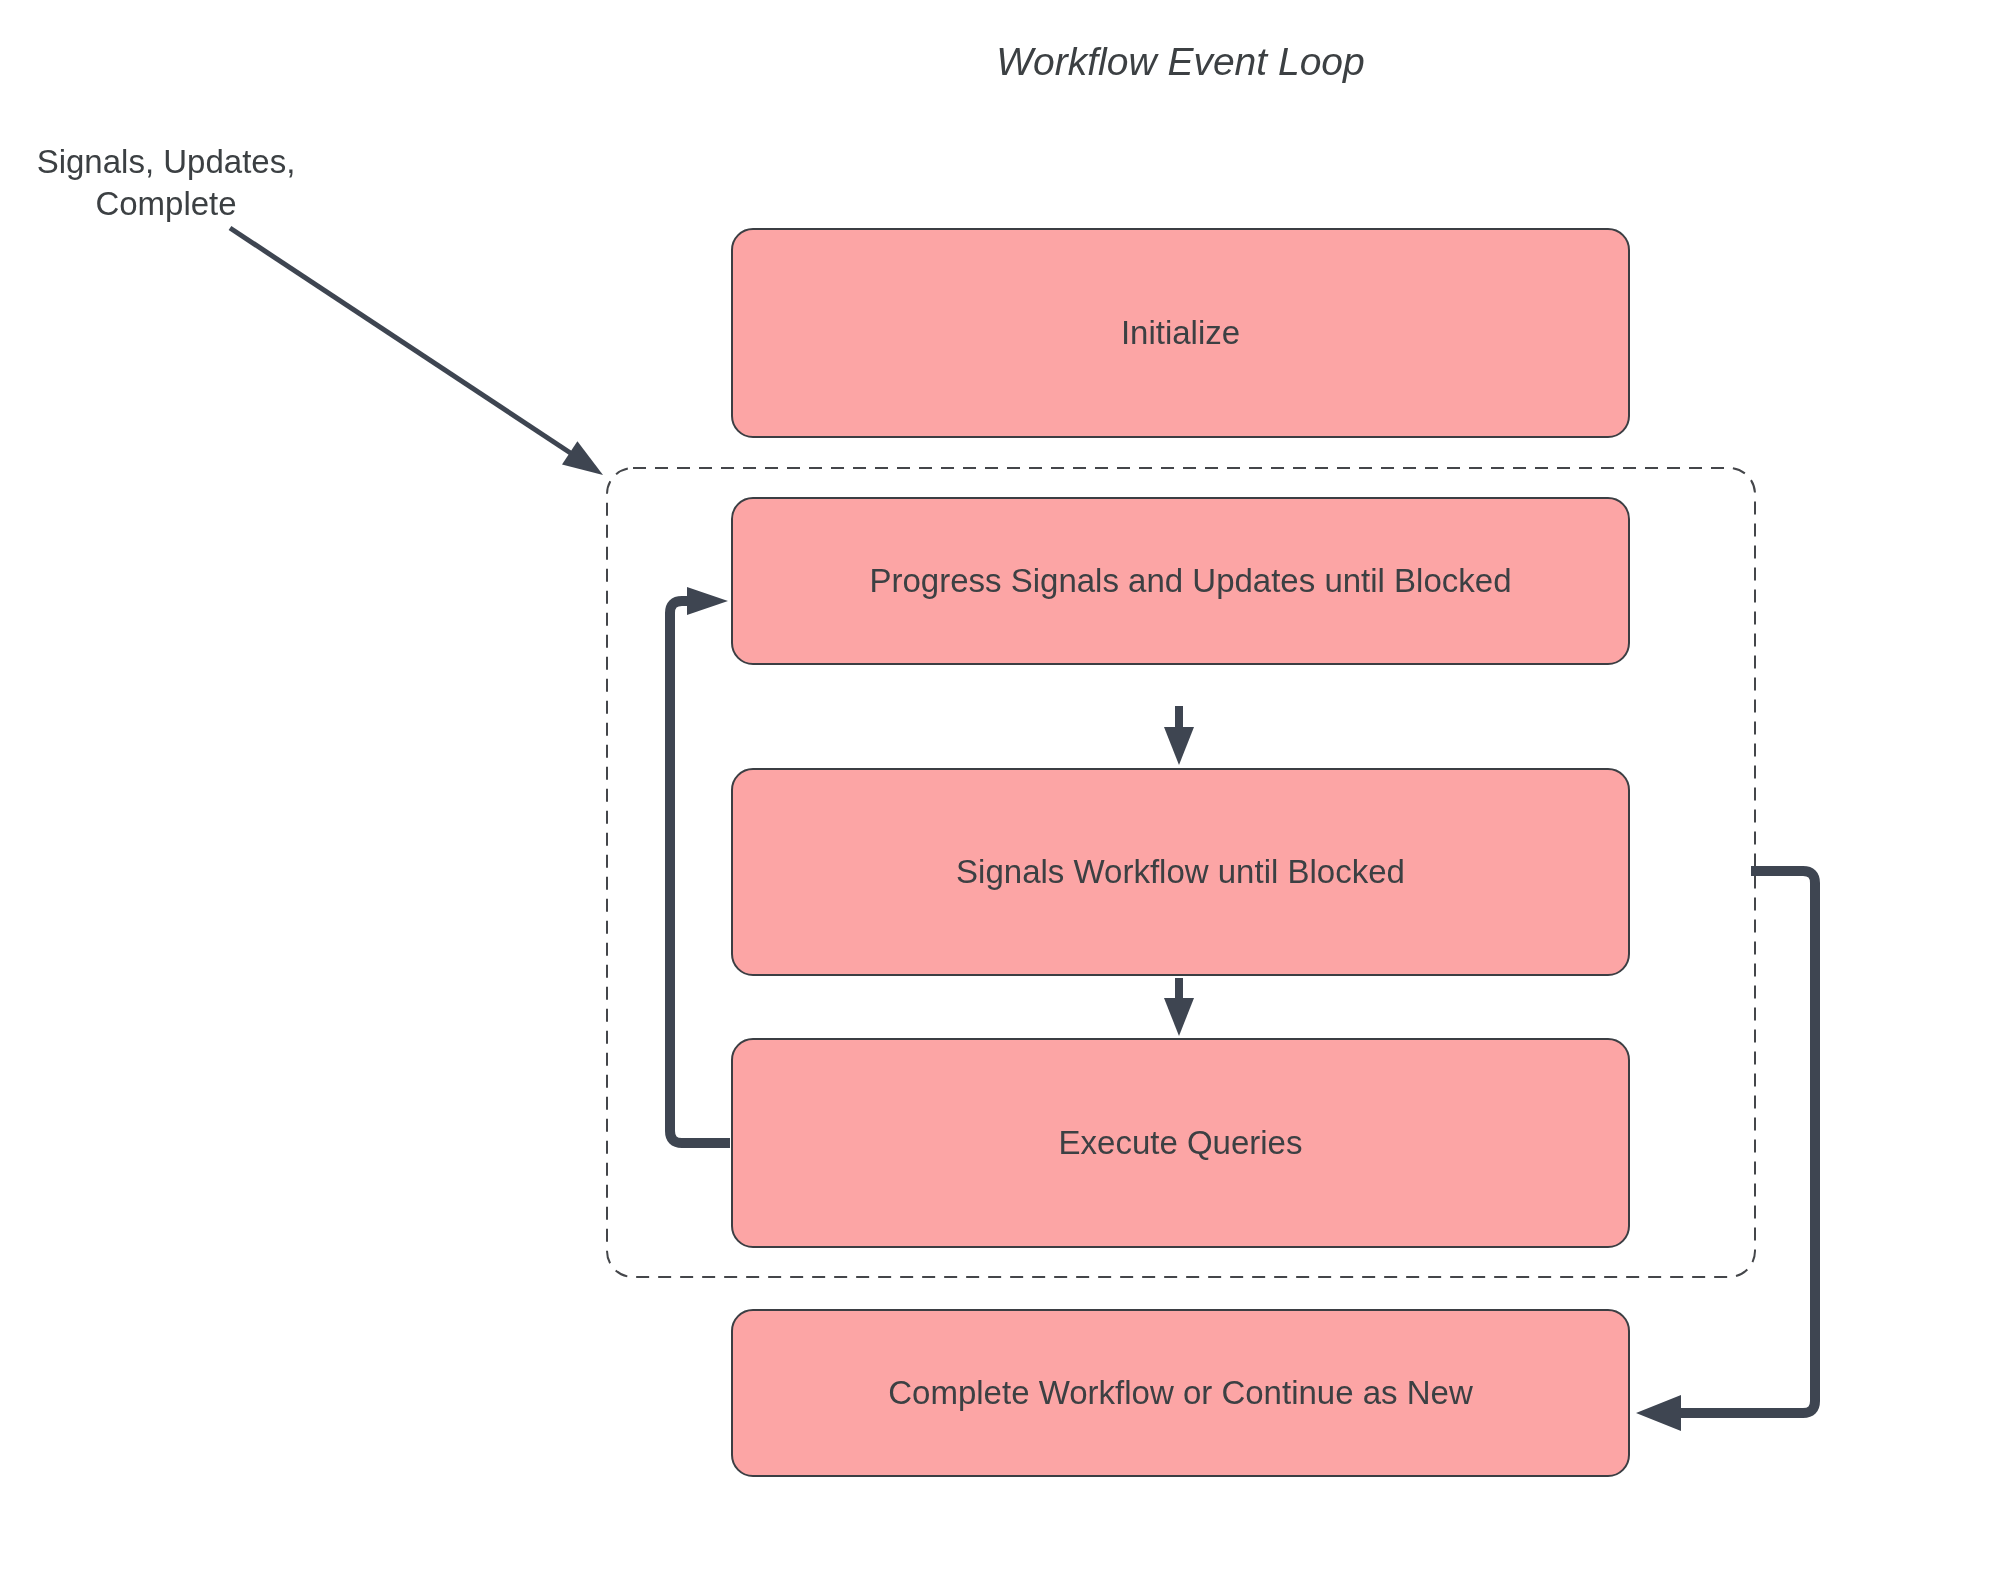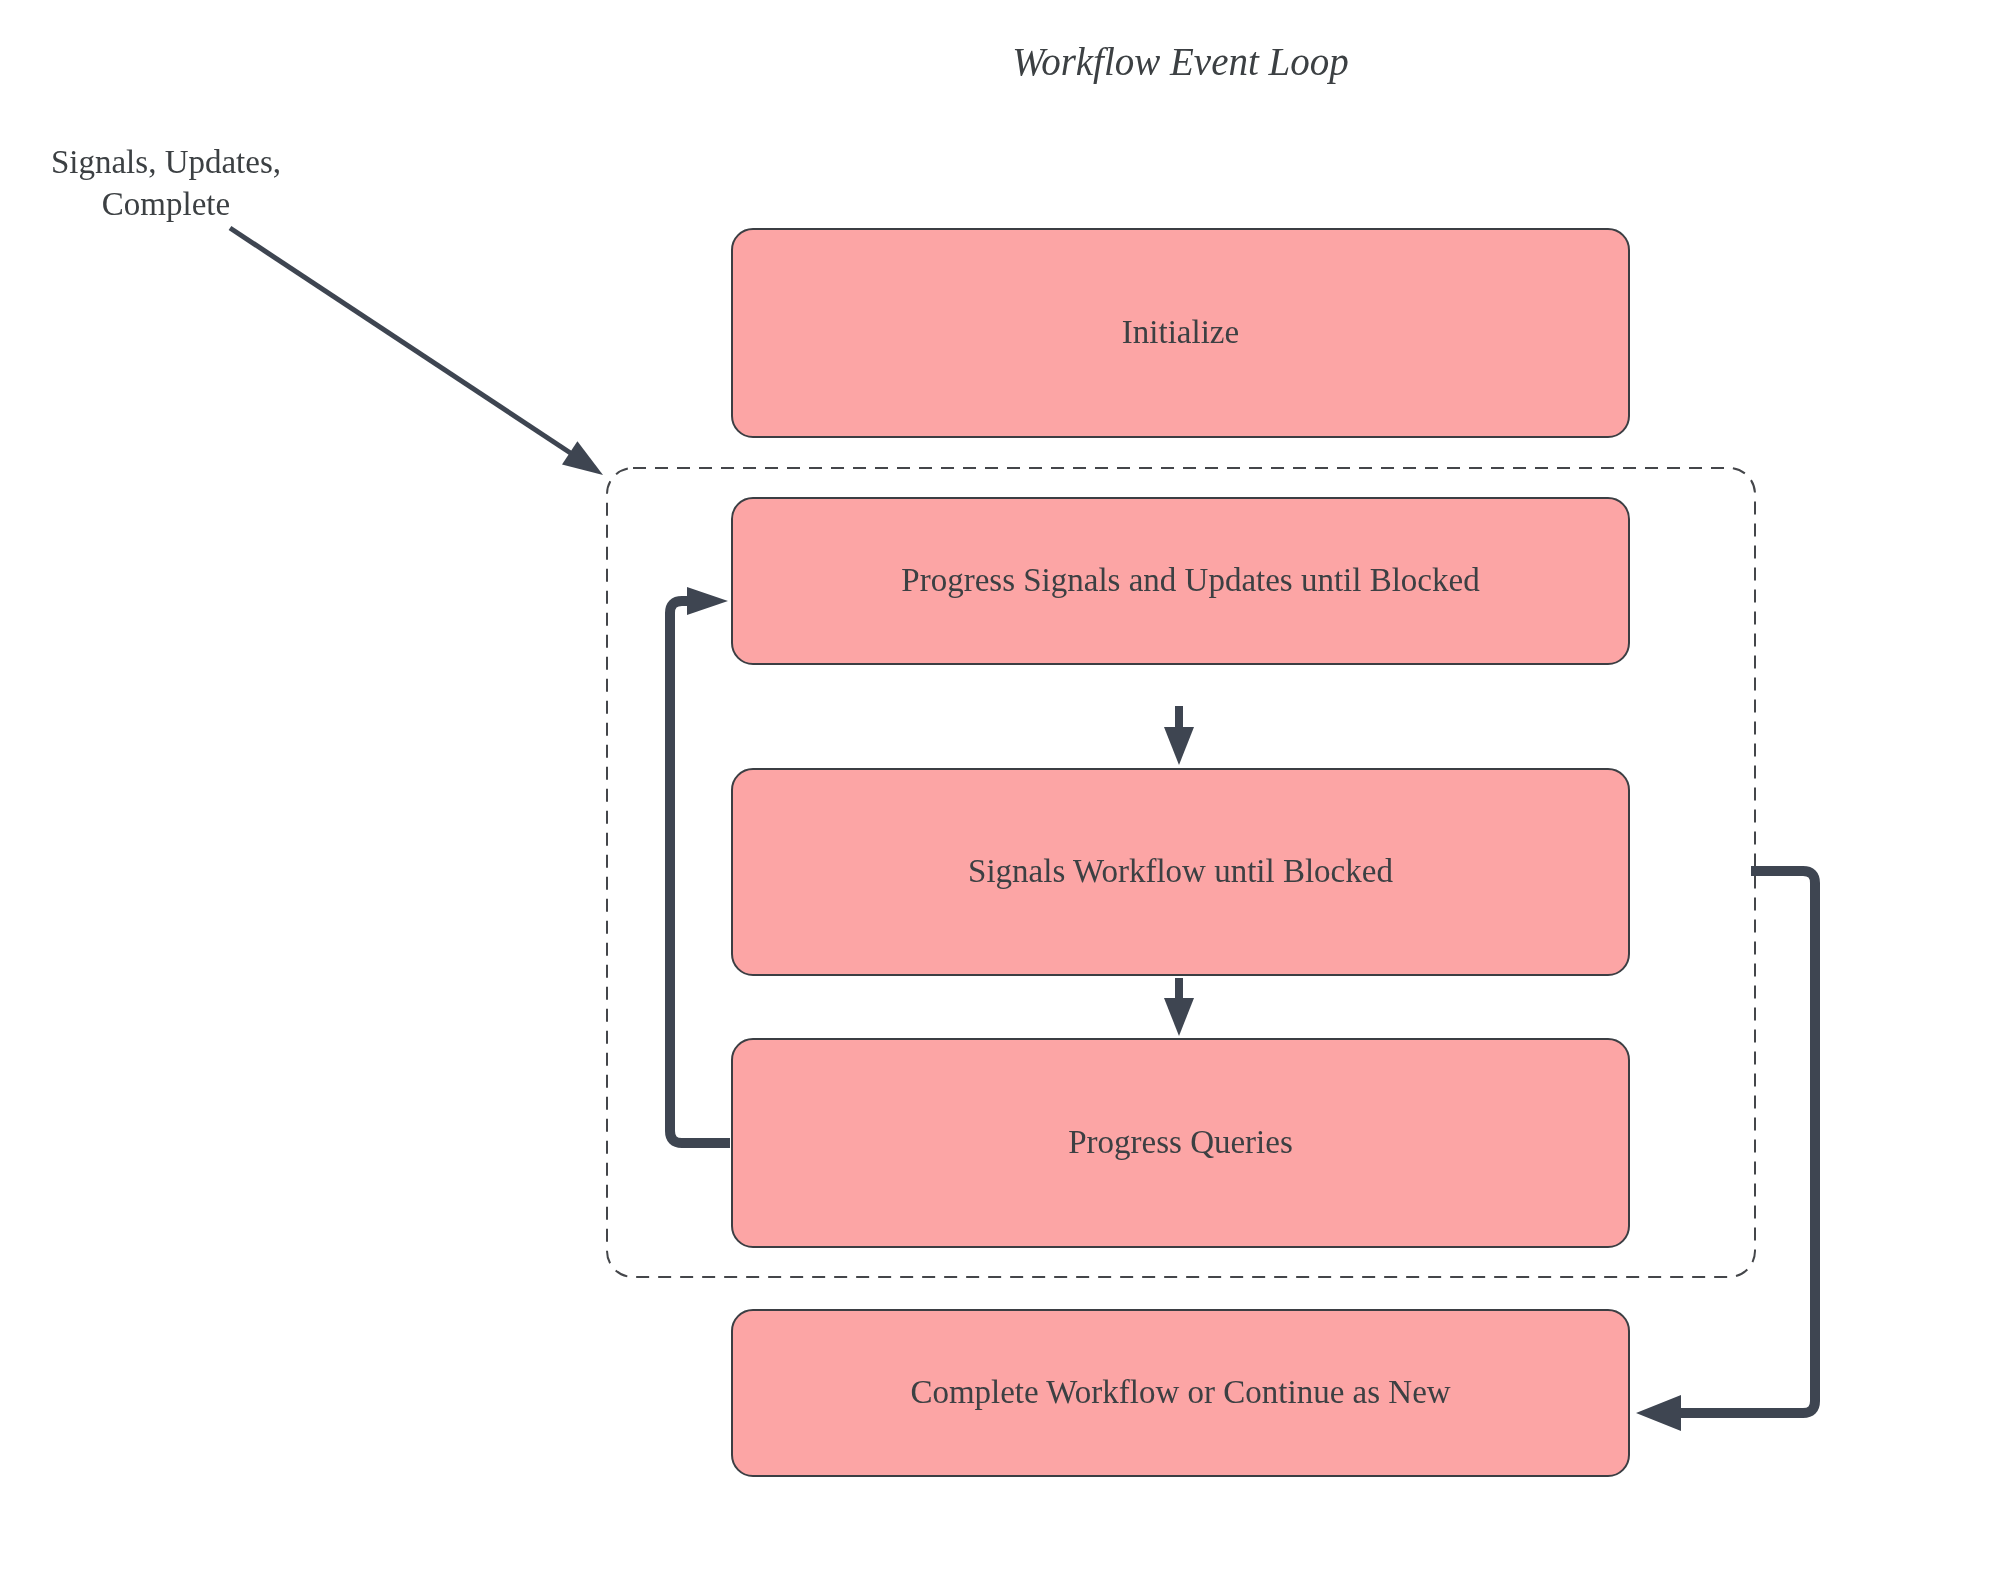--- a/index.html
+++ b/index.html
@@ -9,21 +9,21 @@
     --color-dashed-border: #44464a;
     --color-arrow: #3e4551;
   }
   * { margin: 0; padding: 0; box-sizing: border-box; }
   html, body { background: var(--color-background); }
   .canvas {
     position: relative;
     width: 2006px;
     height: 1576px;
     background: var(--color-background);
-    font-family: Liberation Serif, serif;
+    font-family: Liberation Sans, sans-serif;
     color: var(--color-text);
     overflow: hidden;
   }
   .diagram-title {
     position: absolute;
     left: 731px;
     top: 42px;
     width: 899px;
     text-align: center;
     font-size: 39px;
@@ -114,21 +114,21 @@
 
   <div class="node node-progress-signals">
     <span class="node-label">Progress Signals and Updates until Blocked</span>
   </div>
 
   <div class="node node-progress-workflow">
     <span class="node-label">Signals Workflow until Blocked</span>
   </div>
 
   <div class="node node-execute-queries">
-    <span class="node-label">Progress Queries</span>
+    <span class="node-label">Execute Queries</span>
   </div>
 
   <div class="node node-complete">
     <span class="node-label">Complete Workflow or Continue as New</span>
   </div>
 
   <svg class="connector-layer" width="2006" height="1576" viewBox="0 0 2006 1576">
 
     <rect class="dashed-boundary" x="607" y="468" width="1148" height="809" rx="26"></rect>
 

